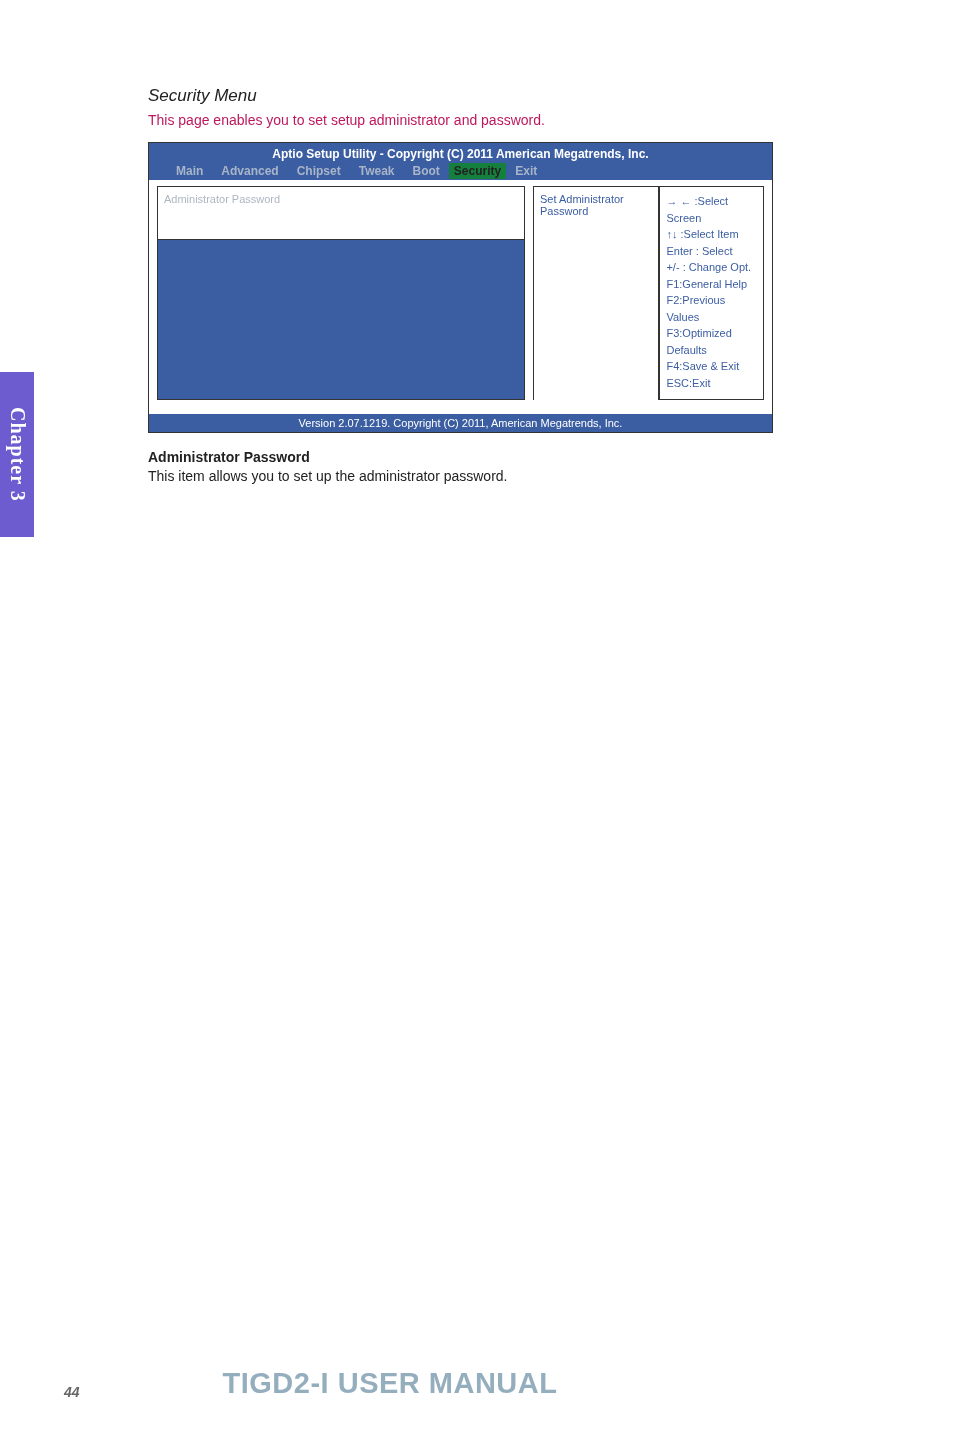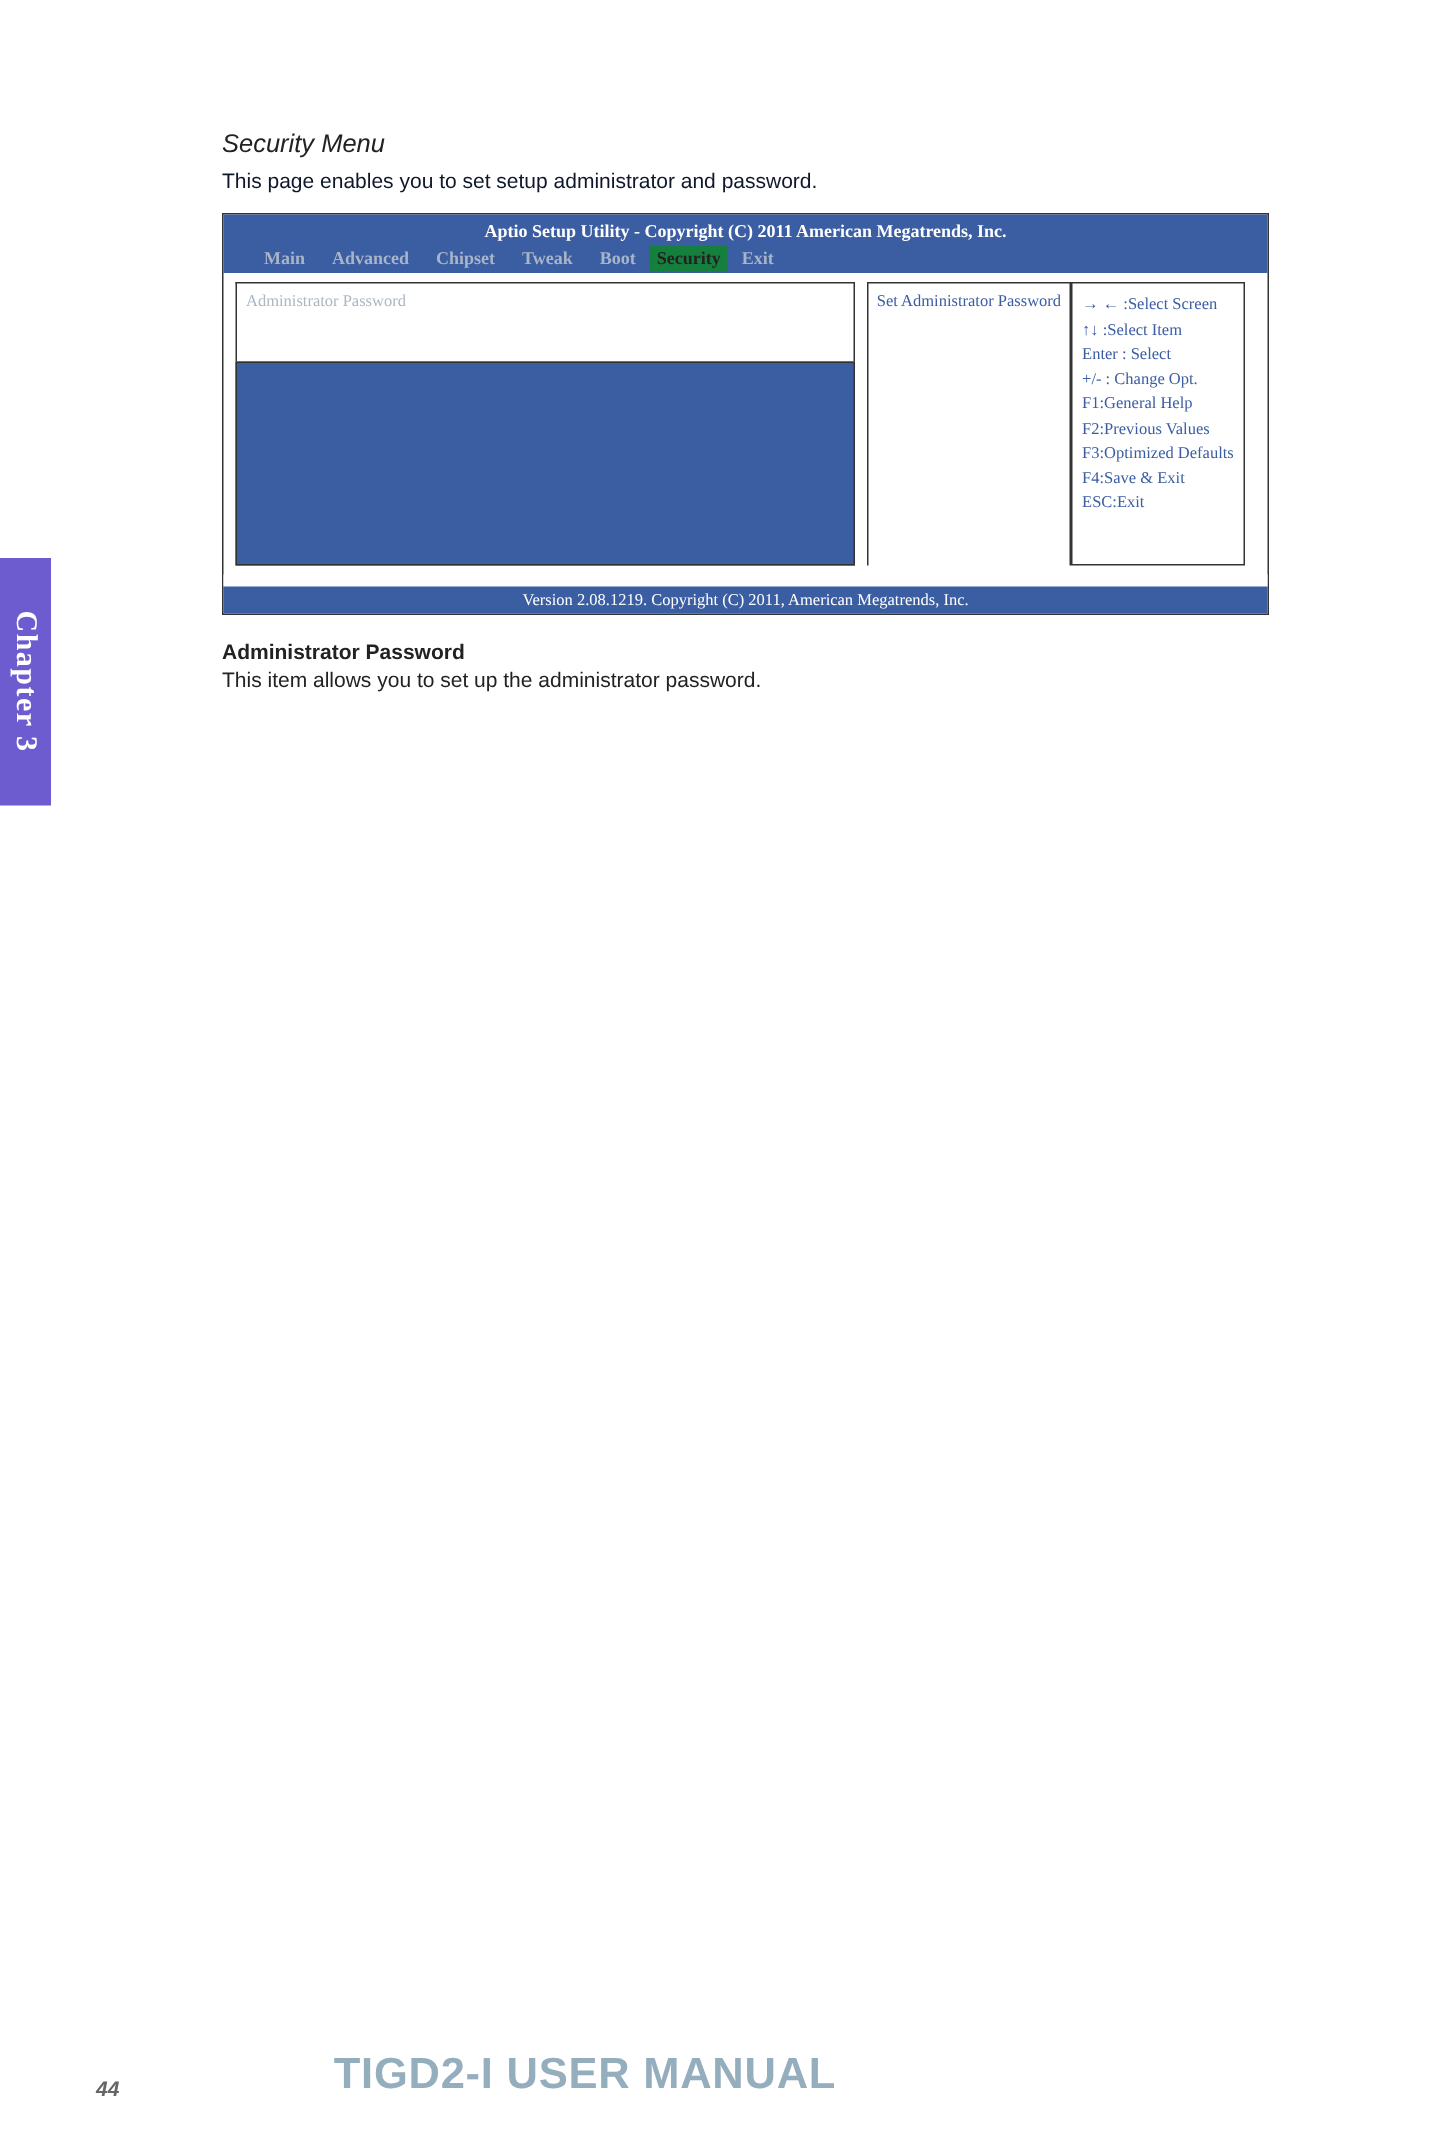--- a/index.html
+++ b/index.html
@@ -15,27 +15,27 @@
   }
   .section-title {
     font-size: 17px;
     font-style: italic;
     font-weight: normal;
     color: #222;
     margin-bottom: 6px;
   }
   .section-desc {
     font-size: 14px;
-    color: #0f172a;
+    color: #be185d;
     margin-bottom: 14px;
   }
   .bios-box {
     border: 1.5px solid #333;
-    width: 698px;
-    font-family: Liberation Serif, serif;
+    width: 625px;
+    font-family: Liberation Sans, sans-serif;
   }
   .bios-header {
     background: #3b5da2;
     color: #fff;
     padding: 4px 0 0 0;
   }
   .bios-header-title {
     text-align: center;
     font-size: 12px;
     font-weight: bold;
@@ -212,21 +212,21 @@
           <div>F1:General Help</div>
           <div>F2:Previous Values</div>
           <div>F3:Optimized Defaults</div>
           <div>F4:Save &amp; Exit</div>
           <div>ESC:Exit</div>
         </div>
       </div>
     </div>
 
     <div class="bios-footer-gap"></div>
-    <div class="bios-footer">Version  2.08.1219.  Copyright (C) 2011, American Megatrends, Inc.</div>
+    <div class="bios-footer">Version  2.07.1219.  Copyright (C) 2011, American Megatrends, Inc.</div>
   </div>
 
   <div class="sub-heading">Administrator Password</div>
   <div class="sub-desc">This item allows you to set up the administrator password.</div>
 
 </div>
 
 <div class="footer-bar">
   <div class="page-num">44</div>
   <div class="manual-title">TIGD2-I USER MANUAL</div>

